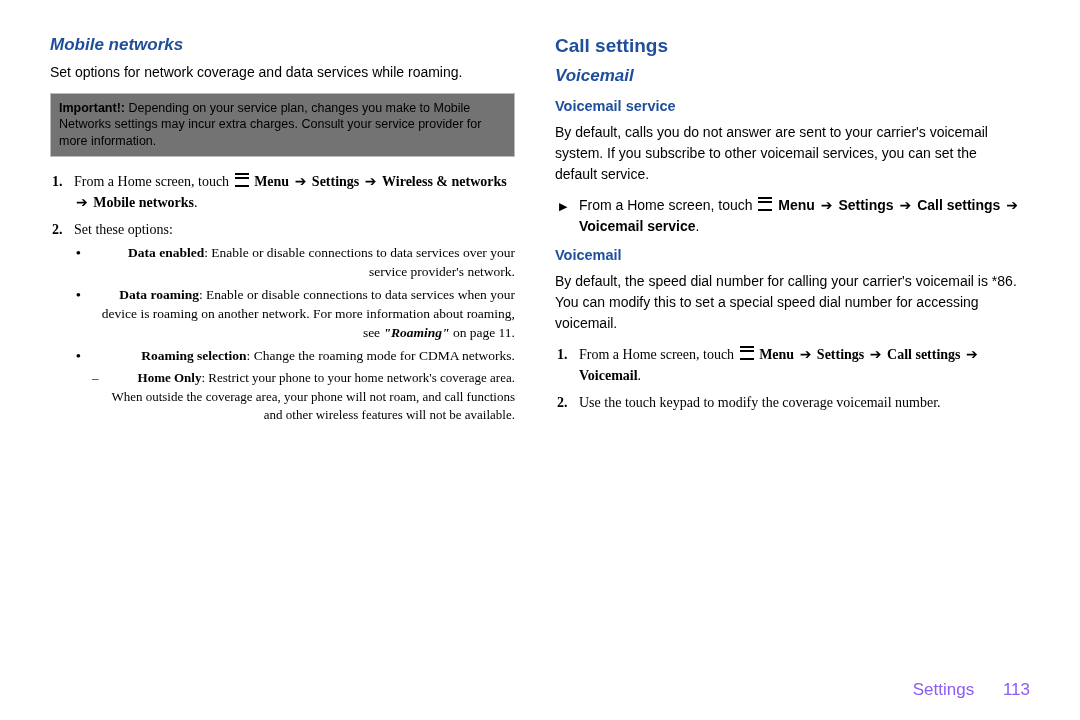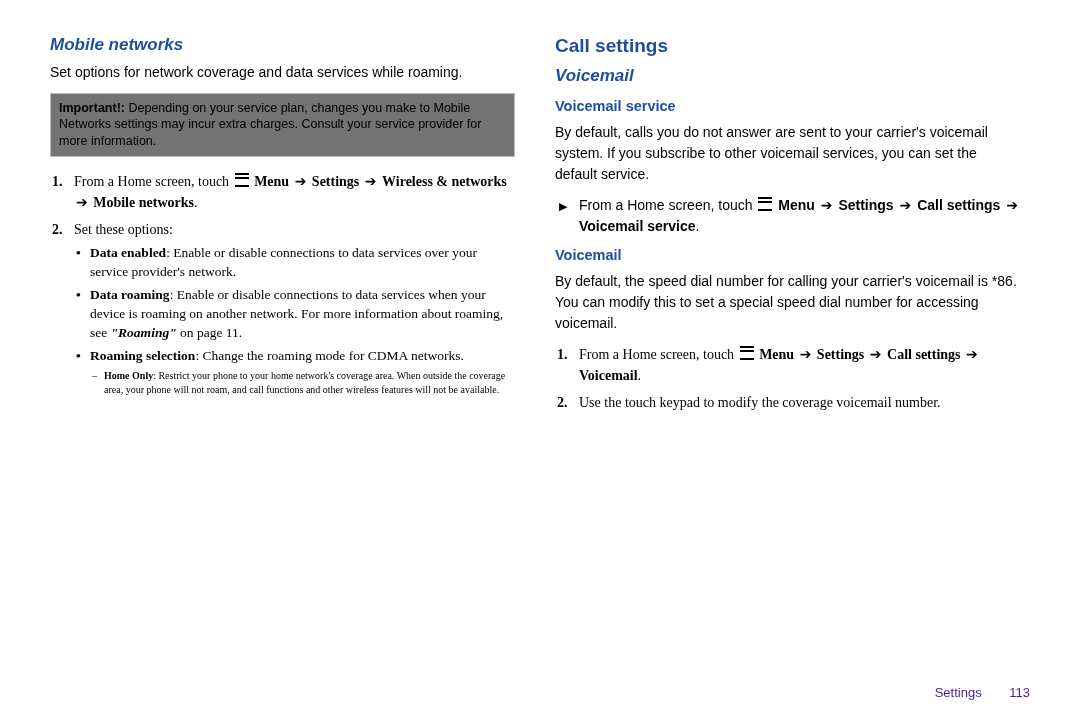--- a/index.html
+++ b/index.html
@@ -60,30 +60,30 @@
   }
   .important-box b { font-family: Arial;}
   .steps { list-style: none; padding-left: 24px; counter-reset: step; margin:0;}
   .steps > li { counter-increment: step; position: relative; margin-bottom: 6px; font-family: Liberation Serif, serif;}
   .steps > li::before {
     content: counter(step) ".";
     position: absolute;
     left: -22px;
     font-weight: bold;
   }
-  .bullets { list-style: none; padding-left: 16px; margin: 4px 0 0 0;}
+  .bullets { list-style: none; padding-left: 16px; margin: 4px 0 0 0; text-align: right;}
   .bullets > li { position: relative; margin-bottom: 4px; font-size: 13.5px; line-height:1.4;}
   .bullets > li::before {
     content: "•";
     position: absolute;
     left: -14px;
     font-weight: bold;
   }
   .dashes { list-style: none; padding-left: 14px; margin: 4px 0 0 0;}
-  .dashes > li { position: relative; margin-bottom: 4px; font-size: 10px; line-height:1.4;}
+  .dashes > li { position: relative; margin-bottom: 4px; font-size: 13px; line-height:1.4;}
   .dashes > li::before {
     content: "–";
     position: absolute;
     left: -12px;
   }
   .play-bullets { list-style: none; padding-left: 24px; margin: 6px 0 0 0;}
   .play-bullets > li { position: relative; margin-bottom: 4px;}
   .play-bullets > li::before {
     content: "▶";
     position: absolute;
@@ -104,22 +104,22 @@
   .menu-icon::after{
     content:"";
     position:absolute; left:0; right:0; top:2px; height:2px; background:#000;
   }
   b { font-weight: bold; }
   i.ref { font-style: italic; font-weight: bold;}
   .footer {
     position: absolute;
     bottom: 20px;
     right: 50px;
-    font-size: 13px;
-    color: #4c1d95;
+    font-size: 17px;
+    color: #8b5cf6;
   }
   .footer .sec { margin-right: 24px; }
   .arrow { margin:0 2px;}
 </style>
 </head>
 <body>
 
 <div class="page">
 
   <div class="col">

